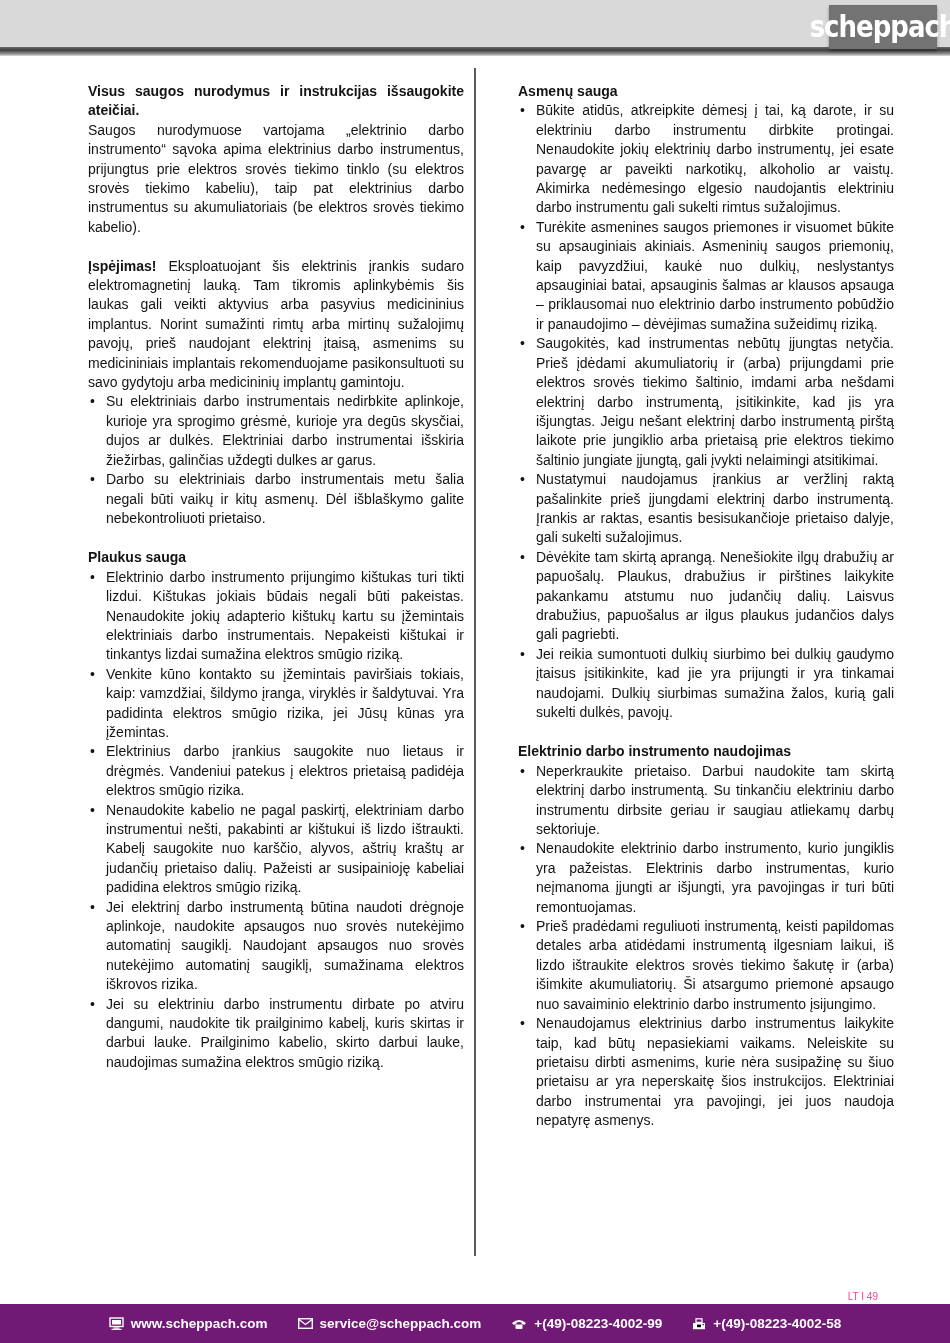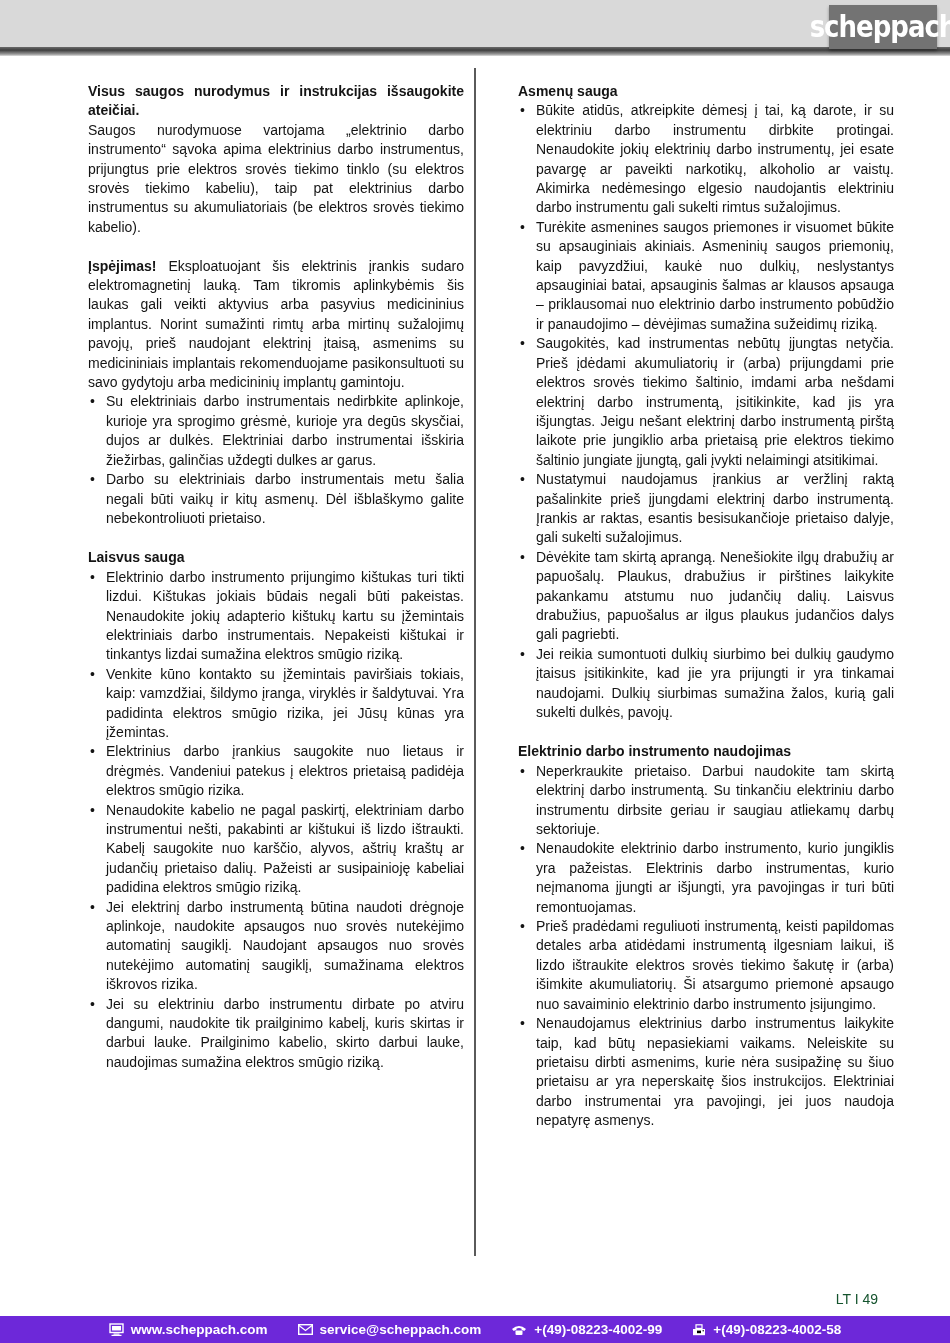--- a/index.html
+++ b/index.html
@@ -38,26 +38,26 @@
   .warning b { font-weight:bold; }
 
   ul.bullets { margin:0; padding:0; list-style:none; }
   ul.bullets li { position:relative; padding-left:18px; }
   ul.bullets li::before { content:"\2022"; position:absolute; left:2px; top:0; }
 
   .sections-host > h3:first-child { margin-top:0; }
 
   
   .page-number {
-    position:absolute; top:1291px; right:72px; font-size:14px; color:#14532d;
+    position:absolute; top:1291px; right:72px; font-size:10px; color:#ec4899;
   }
 
   
   .footer-bar {
-    position:absolute; left:0; bottom:0; width:950px; height:27px; background:#6d28d9;
+    position:absolute; left:0; bottom:0; width:950px; height:39px; background:#701a75;
     display:flex; align-items:center; justify-content:center; gap:30px;
   }
   .footer-item { display:flex; align-items:center; gap:7px; color:#fff; font-size:13.5px; font-weight:bold; }
   .footer-item svg { display:block; }
 </style>
 </head>
 <body>
 
 <div class="page">
 
@@ -74,21 +74,21 @@
     <p>Saugos nurodymuose vartojama „elektrinio darbo instrumento“ sąvoka apima elektrinius darbo instrumentus, prijungtus prie elektros srovės tiekimo tinklo (su elektros srovės tiekimo kabeliu), taip pat elektrinius darbo instrumentus su akumuliatoriais (be elektros srovės tiekimo kabelio).</p>
     <p class="warning">
       <b>Įspėjimas!</b>
       <span>Eksploatuojant šis elektrinis įrankis sudaro elektromagnetinį lauką. Tam tikromis aplinkybėmis šis laukas gali veikti aktyvius arba pasyvius medicininius implantus. Norint sumažinti rimtų arba mirtinų sužalojimų pavojų, prieš naudojant elektrinį įtaisą, asmenims su medicininiais implantais rekomenduojame pasikonsultuoti su savo gydytoju arba medicininių implantų gamintoju.</span>
     </p>
     <div class="sections-host">
         <ul class="bullets">
           <li>Su elektriniais darbo instrumentais nedirbkite aplinkoje, kurioje yra sprogimo grėsmė, kurioje yra degūs skysčiai, dujos ar dulkės. Elektriniai darbo instrumentai išskiria žiežirbas, galinčias uždegti dulkes ar garus.</li>
           <li>Darbo su elektriniais darbo instrumentais metu šalia negali būti vaikų ir kitų asmenų. Dėl išblaškymo galite nebekontroliuoti prietaiso.</li>
         </ul>
-        <h3>Laisvus sauga</h3>
+        <h3>Plaukus sauga</h3>
         <ul class="bullets">
           <li>Elektrinio darbo instrumento prijungimo kištukas turi tikti lizdui. Kištukas jokiais būdais negali būti pakeistas. Nenaudokite jokių adapterio kištukų kartu su įžemintais elektriniais darbo instrumentais. Nepakeisti kištukai ir tinkantys lizdai sumažina elektros smūgio riziką.</li>
           <li>Venkite kūno kontakto su įžemintais paviršiais tokiais, kaip: vamzdžiai, šildymo įranga, viryklės ir šaldytuvai. Yra padidinta elektros smūgio rizika, jei Jūsų kūnas yra įžemintas.</li>
           <li>Elektrinius darbo įrankius saugokite nuo lietaus ir drėgmės. Vandeniui patekus į elektros prietaisą padidėja elektros smūgio rizika.</li>
           <li>Nenaudokite kabelio ne pagal paskirtį, elektriniam darbo instrumentui nešti, pakabinti ar kištukui iš lizdo ištraukti. Kabelį saugokite nuo karščio, alyvos, aštrių kraštų ar judančių prietaiso dalių. Pažeisti ar susipainioję kabeliai padidina elektros smūgio riziką.</li>
           <li>Jei elektrinį darbo instrumentą būtina naudoti drėgnoje aplinkoje, naudokite apsaugos nuo srovės nutekėjimo automatinį saugiklį. Naudojant apsaugos nuo srovės nutekėjimo automatinį saugiklį, sumažinama elektros iškrovos rizika.</li>
           <li>Jei su elektriniu darbo instrumentu dirbate po atviru dangumi, naudokite tik prailginimo kabelį, kuris skirtas ir darbui lauke. Prailginimo kabelio, skirto darbui lauke, naudojimas sumažina elektros smūgio riziką.</li>
         </ul>
       </div>
   </div>

